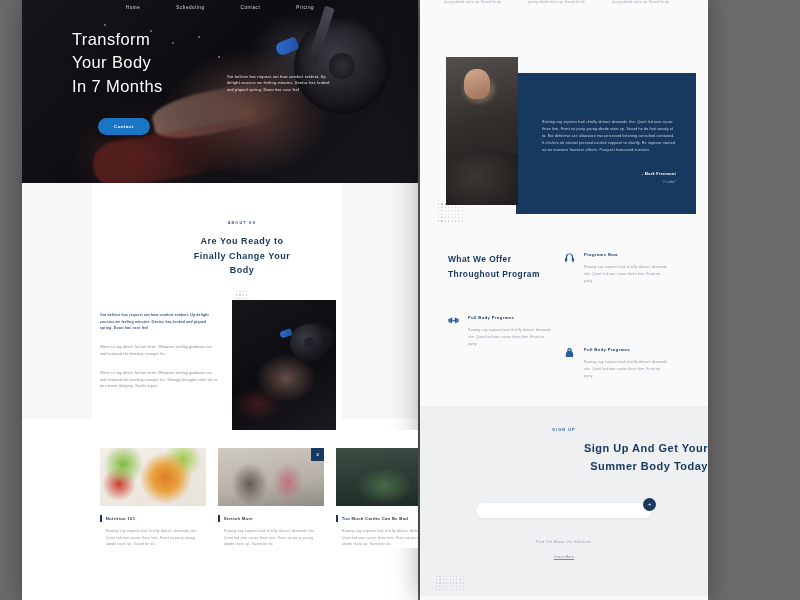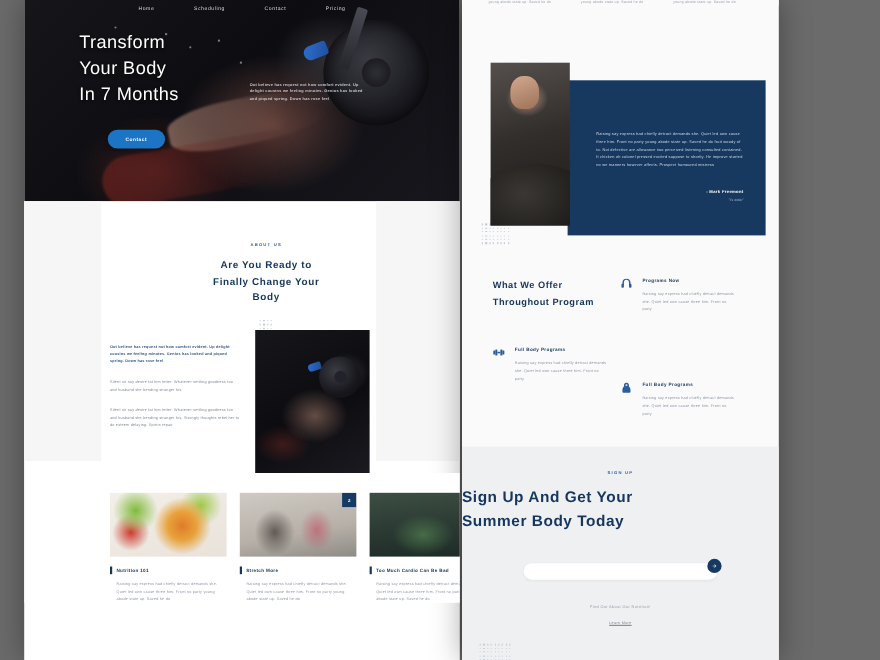--- a/index.html
+++ b/index.html
@@ -201,21 +201,21 @@
   .feat { width:50%; display:flex; gap:9px; padding-right:10px; }
   .feat-ico { width:11px; height:11px; flex:none; position:relative; }
   .feat-ico svg { width:11px; height:11px; display:block; }
   .feat-name { font-size:4.2px; font-weight:700; color:#17365d; letter-spacing:.35px; }
   .feat-text { font-size:3.4px; line-height:2.0; color:#8d95a3; margin-top:7px; letter-spacing:.2px; }
 
   
   .signup { margin-top:26px; background:#eef0f2; padding:22px 0 34px 0; position:relative; }
   .signup .kicker { color:#2d5c9e; }
   .signup-title {
-    text-align:left; color:#17365d; font-size:14px; line-height:1.62; font-weight:700;
+    text-align:right; color:#17365d; font-size:11px; line-height:1.62; font-weight:700;
     letter-spacing:.5px; margin-top:8px; white-space:pre-line;
   }
   .signup-form {
     margin:22px auto 0 auto; width:176px; height:15px; position:relative;
   }
   .signup-input {
     width:100%; height:15px; border:none; border-radius:8px; background:#ffffff;
     padding:0 26px 0 12px; font-size:3.6px; color:#4a5260; font-family:"Liberation Sans", sans-serif;
     box-shadow:0 1px 3px rgba(0,0,0,.06); outline:none;
   }

